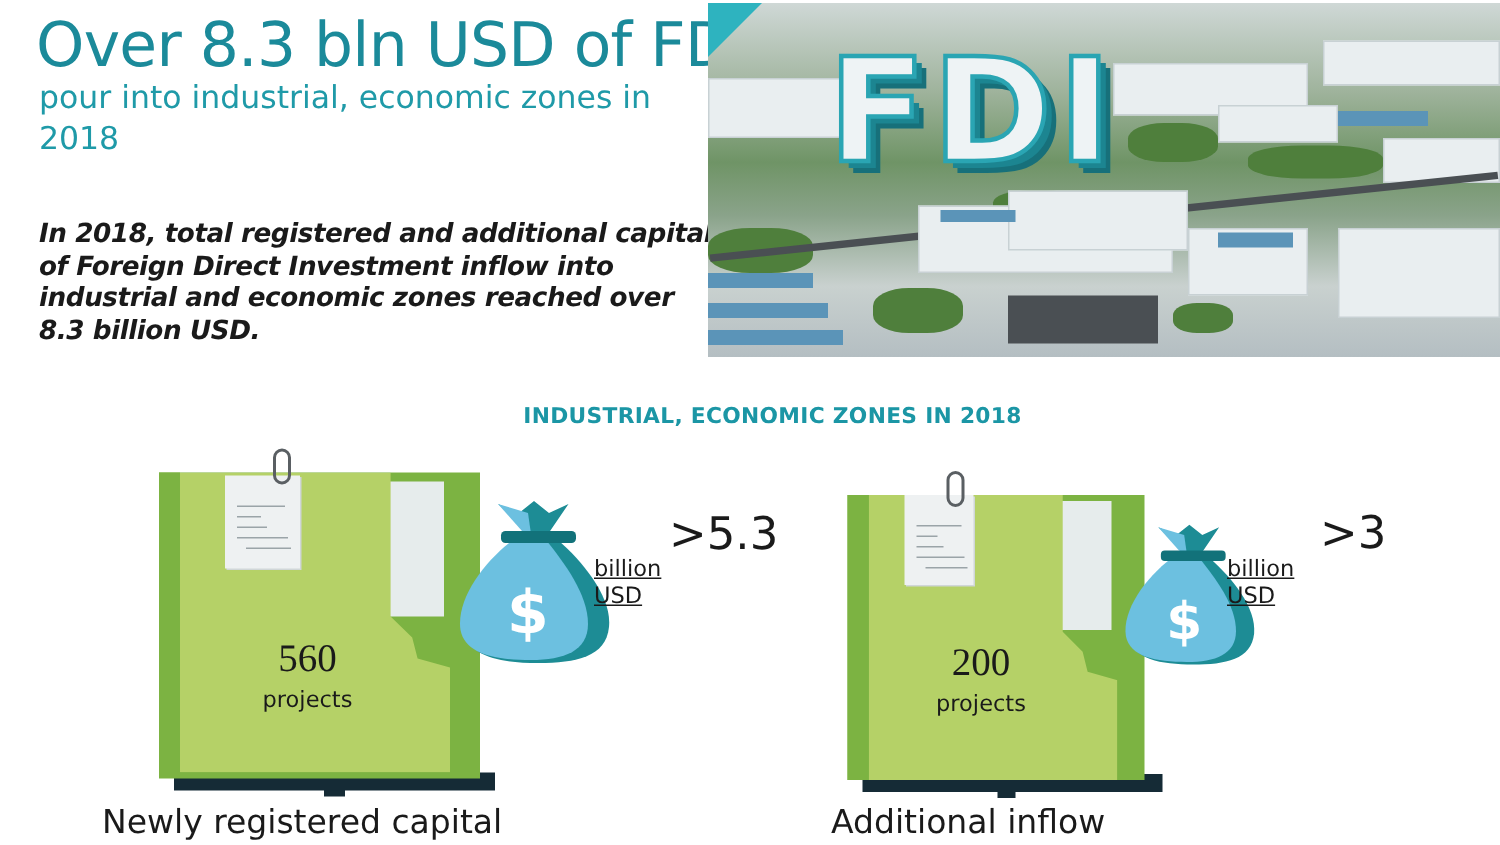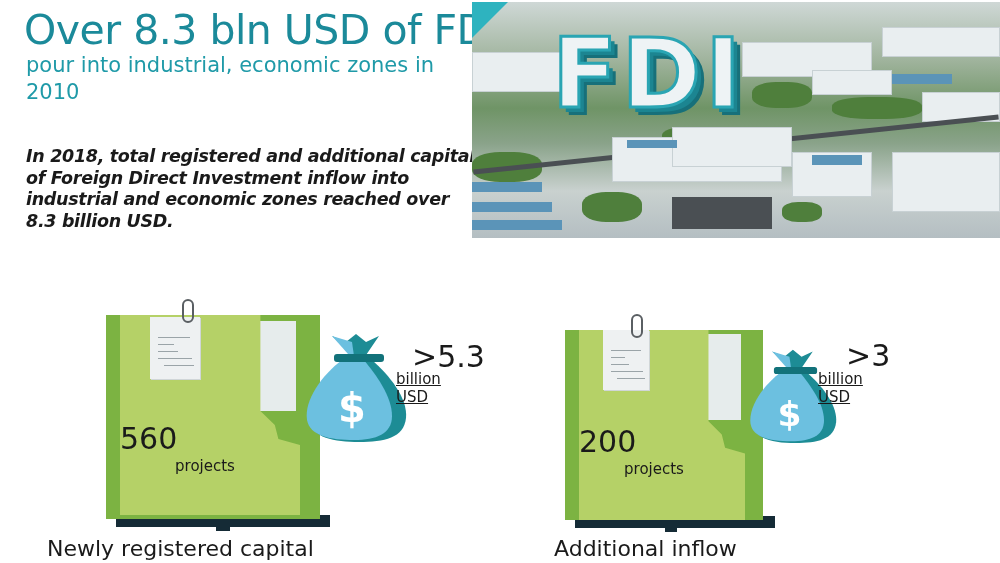--- a/index.html
+++ b/index.html
@@ -26,33 +26,33 @@
   .group { position: absolute; }
   .folder { position: absolute; }
   .folder .back-dark { position: absolute; background: #152b36; }
   .folder .back-green { position: absolute; background: #7cb342; }
   .folder .page { position: absolute; background: #e6ecec; }
   .folder .front { position: absolute; background: #b5d167; }
   .folder .spine { position: absolute; background: #7cb342; }
   .folder .paper { position: absolute; background: #eef1f2; box-shadow: 1px 1px 0 #d0d6d8; }
   .folder .paper i { position: absolute; height: 1px; background: #9aa4a8; }
   .folder .clip { position: absolute; width: 12px; height: 24px; border: 2px solid #5a5f63; border-radius: 6px; }
-  .folder .count { position: absolute; text-align: left; color: #1a1a1a; font-size: 30px; line-height: 32px; }
+  .folder .count { position: absolute; text-align: center; color: #1a1a1a; font-size: 26px; line-height: 32px; font-family: Liberation Serif, serif; }
   .folder .unit { position: absolute; text-align: center; color: #1a1a1a; font-size: 15px; line-height: 18px; }
 
   .bag { position: absolute; }
-  .amount { position: absolute; color: #1a1a1a; font-size: 30px; line-height: 30px; }
+  .amount { position: absolute; color: #1a1a1a; font-size: 30px; line-height: 30px; margin-left: 34px; }
   .amount-unit { position: absolute; color: #1a1a1a; font-size: 15px; line-height: 18px; text-decoration: underline; }
   .caption { position: absolute; color: #1a1a1a; font-size: 22px; line-height: 26px; white-space: nowrap; }
 </style>
 </head>
 <body>
 
 <div class="title">Over 8.3 bln USD of FDI</div>
-<div class="subtitle">pour into industrial, economic zones in 2010</div>
+<div class="subtitle">pour into industrial, economic zones in 2018</div>
 <div class="intro">In 2018, total registered and additional capital of Foreign Direct Investment inflow into industrial and economic zones reached over 8.3 billion USD.</div>
 
 <div class="photo">
   <div class="bldg" style="left:0;top:50px;width:90px;height:40px;"></div>
   <div class="bldg" style="left:270px;top:40px;width:130px;height:35px;"></div>
   <div class="bldg" style="left:410px;top:25px;width:118px;height:30px;"></div>
   <div class="bldg" style="left:340px;top:68px;width:80px;height:25px;"></div>
   <div class="bldg" style="left:450px;top:90px;width:78px;height:30px;"></div>
   <div class="roofblue" style="left:420px;top:72px;width:60px;height:10px;"></div>
   <div class="tree" style="left:280px;top:80px;width:60px;height:26px;"></div>
@@ -74,20 +74,21 @@
   <div class="tree" style="left:310px;top:200px;width:40px;height:20px;"></div>
   <div class="corner"></div>
   <div class="fdi-letters">
     <span class="fdi-letter">F</span>
     <span class="fdi-letter">D</span>
     <span class="fdi-letter">I</span>
   </div>
 </div>
 
 <div class="section-title">
+  <div>INDUSTRIAL, ECONOMIC ZONES IN 2018</div>
 </div>
 
 <div class="group" style="left:0;top:0;">
   <div class="folder" style="left:106px;top:305px;">
     <div class="back-dark" style="left:110px;top:18px;width:14px;height:208px;"></div>
     <div class="back-dark" style="left:10px;top:210px;width:214px;height:12px;"></div>
     <div class="back-green" style="left:0;top:10px;width:214px;height:204px;"></div>
     <div class="page" style="left:150px;top:16px;width:40px;height:90px;"></div>
     <div class="front" style="left:14px;top:10px;width:180px;height:200px;clip-path:polygon(0 0,78% 0,78% 48%,86% 55%,88% 62%,100% 65%,100% 100%,0 100%);"></div>
     <div class="spine" style="left:0;top:10px;width:14px;height:200px;"></div>
@@ -106,21 +107,21 @@
   <svg class="bag" style="left:304px;top:330px;" width="110" height="115" viewBox="0 0 110 115">
     <path d="M40 30 C 20 45, 2 70, 5 90 C 8 108, 30 112, 55 112 C 80 112, 100 108, 102 88 C 104 68, 85 45, 68 30 Z" fill="#1d8c95"></path>
     <path d="M38 30 C 18 45, 0 70, 3 90 C 6 106, 26 110, 50 110 C 72 110, 88 104, 88 86 C 88 66, 72 45, 60 30 Z" fill="#6cc0e0"></path>
     <path d="M28 6 L 50 26 L 60 28 L 75 6 L 62 12 L 52 4 L 42 12 Z" fill="#1d8c95"></path>
     <path d="M28 6 L 44 24 L 50 26 L 48 12 Z" fill="#6cc0e0"></path>
     <rect x="30" y="24" width="50" height="8" rx="3" fill="#12727a"></rect>
     <text x="48" y="92" text-anchor="middle" font-family="DejaVu Sans, sans-serif" font-size="40" font-weight="700" fill="#ffffff">$</text>
   </svg>
   <div class="amount" style="left:412px;top:342px;">&gt;5.3</div>
   <div class="amount-unit" style="left:396px;top:370px;">billion USD</div>
-  <div class="caption" style="left:47px;top:536px;">Newly registered capital</div>
+  <div class="caption" style="left:68px;top:536px;">Newly registered capital</div>
 </div>
 
 <div class="group" style="left:0;top:0;">
   <div class="folder" style="left:565px;top:320px;">
     <div class="back-dark" style="left:100px;top:16px;width:12px;height:196px;"></div>
     <div class="back-dark" style="left:10px;top:196px;width:200px;height:12px;"></div>
     <div class="back-green" style="left:0;top:10px;width:198px;height:190px;"></div>
     <div class="page" style="left:138px;top:14px;width:38px;height:86px;"></div>
     <div class="front" style="left:14px;top:10px;width:166px;height:190px;clip-path:polygon(0 0,78% 0,78% 48%,86% 55%,88% 62%,100% 65%,100% 100%,0 100%);"></div>
     <div class="spine" style="left:0;top:10px;width:14px;height:190px;"></div>

